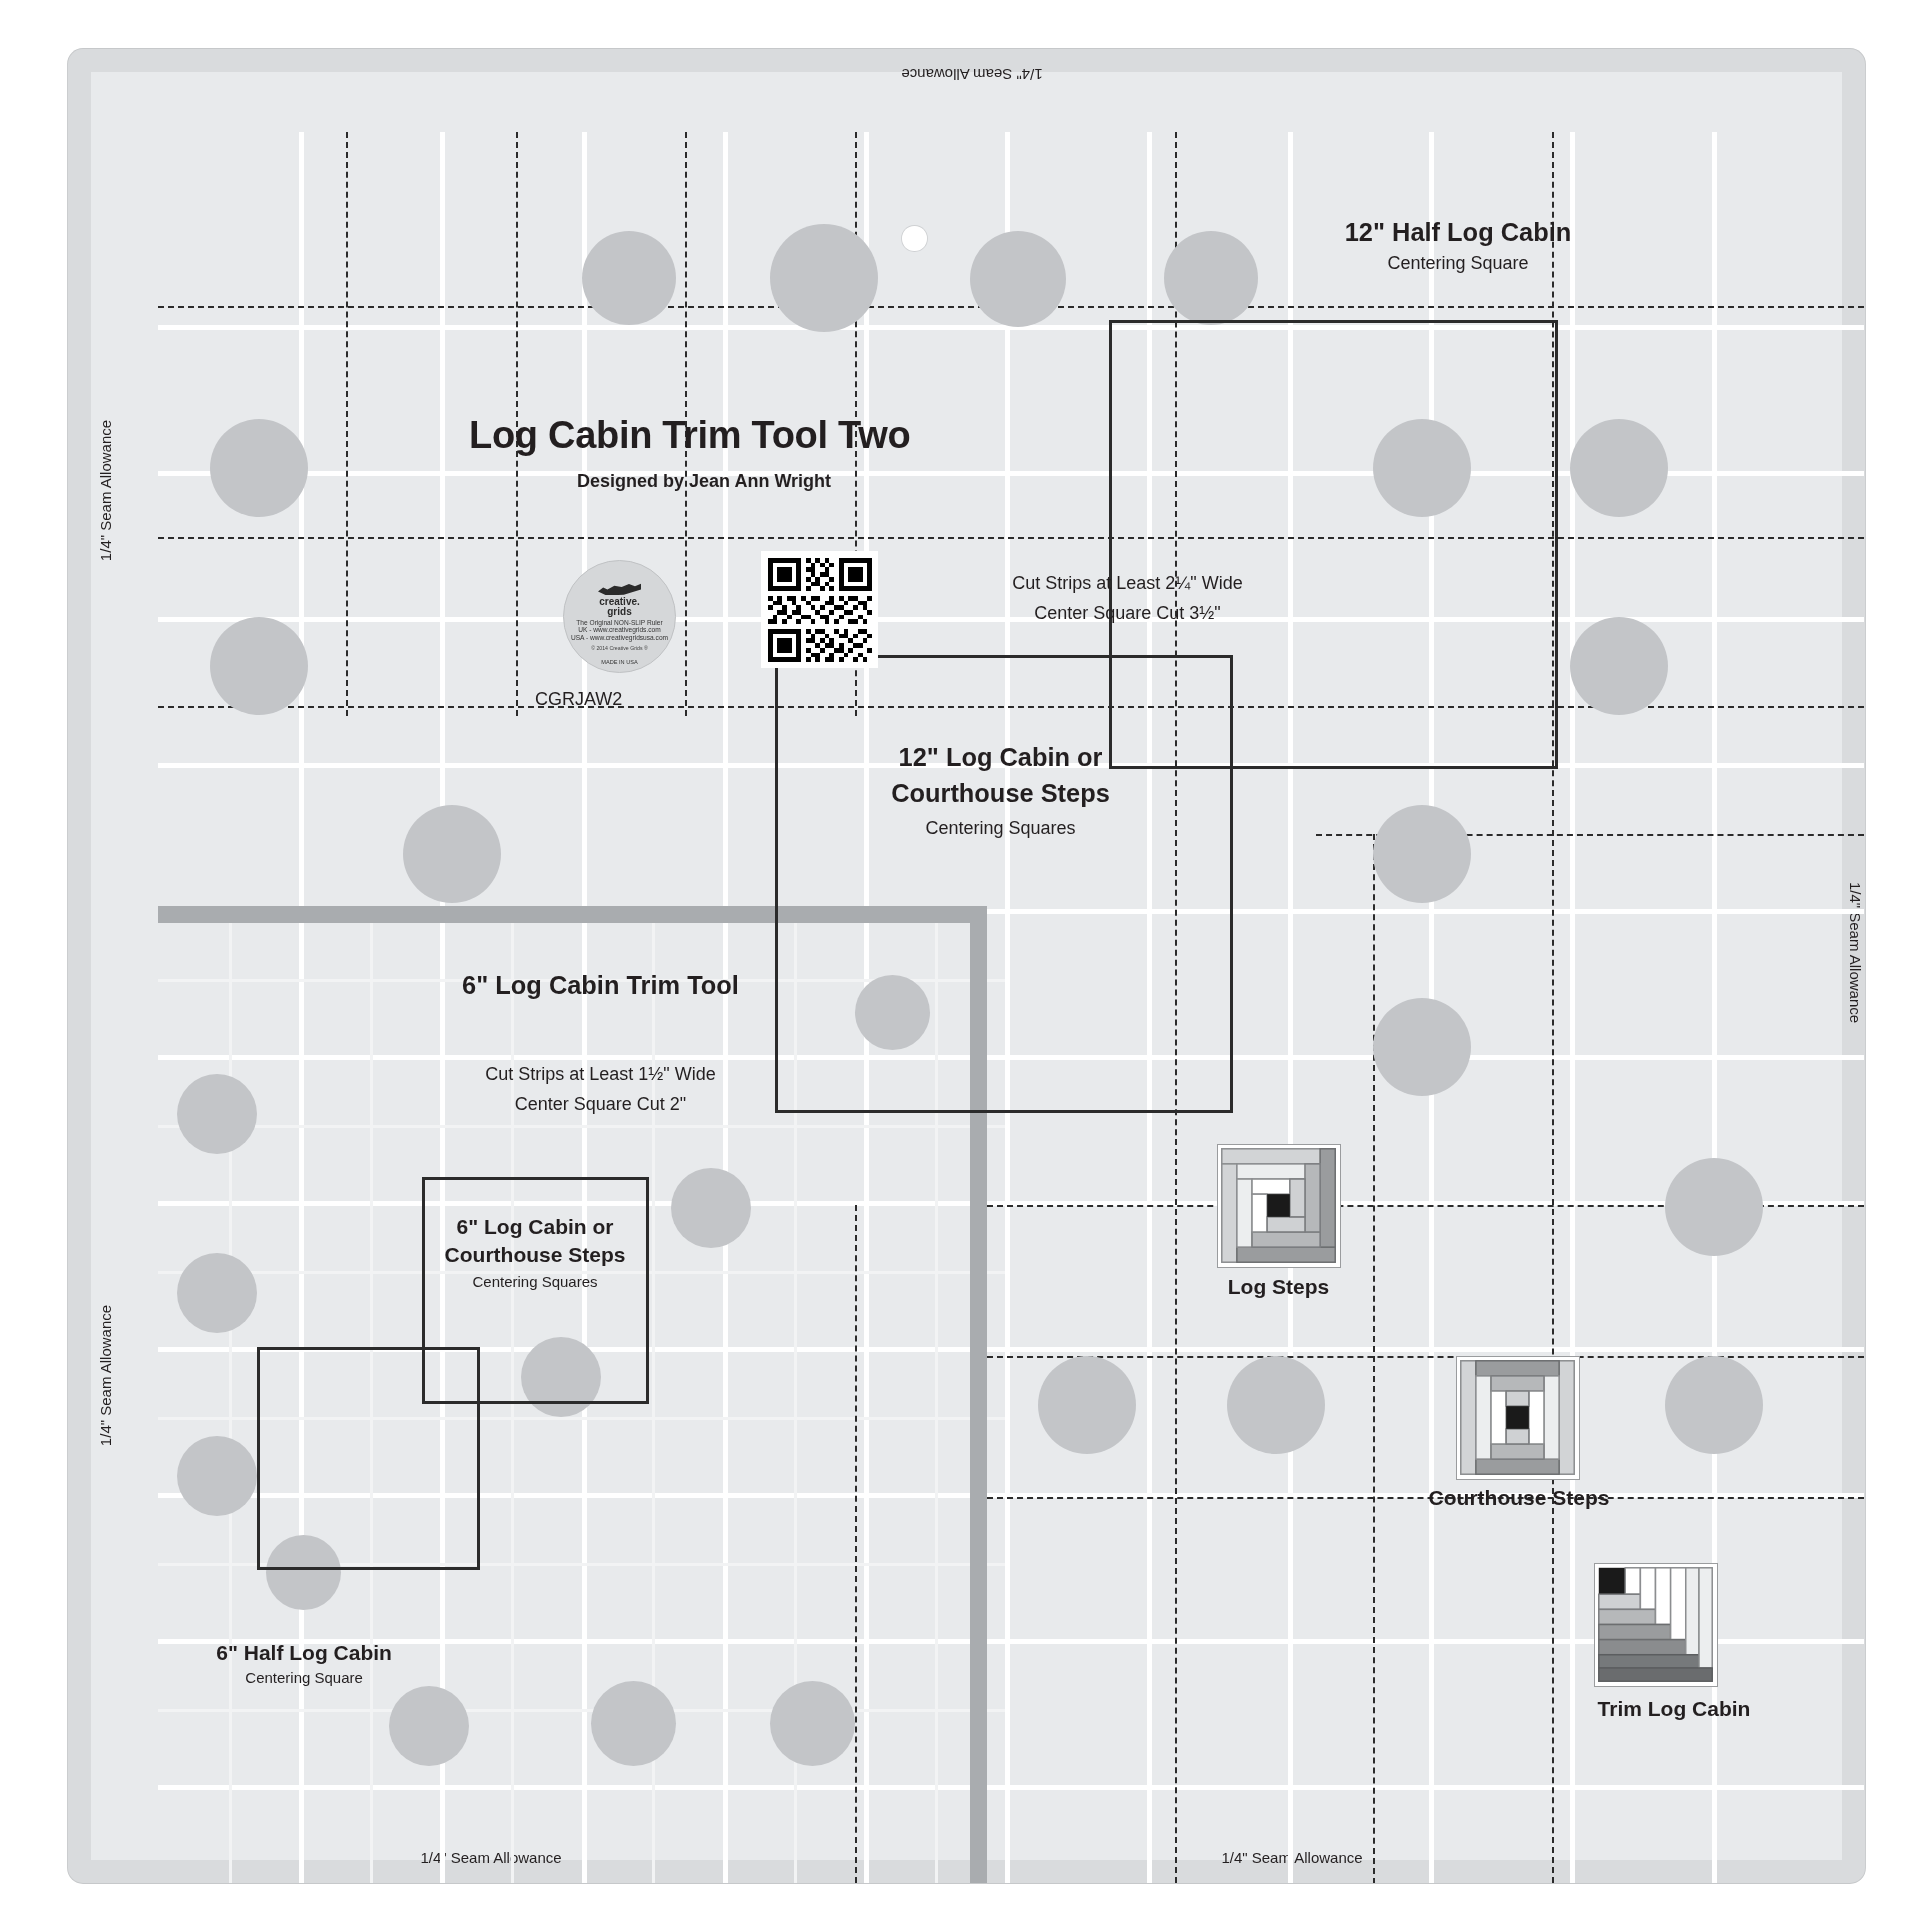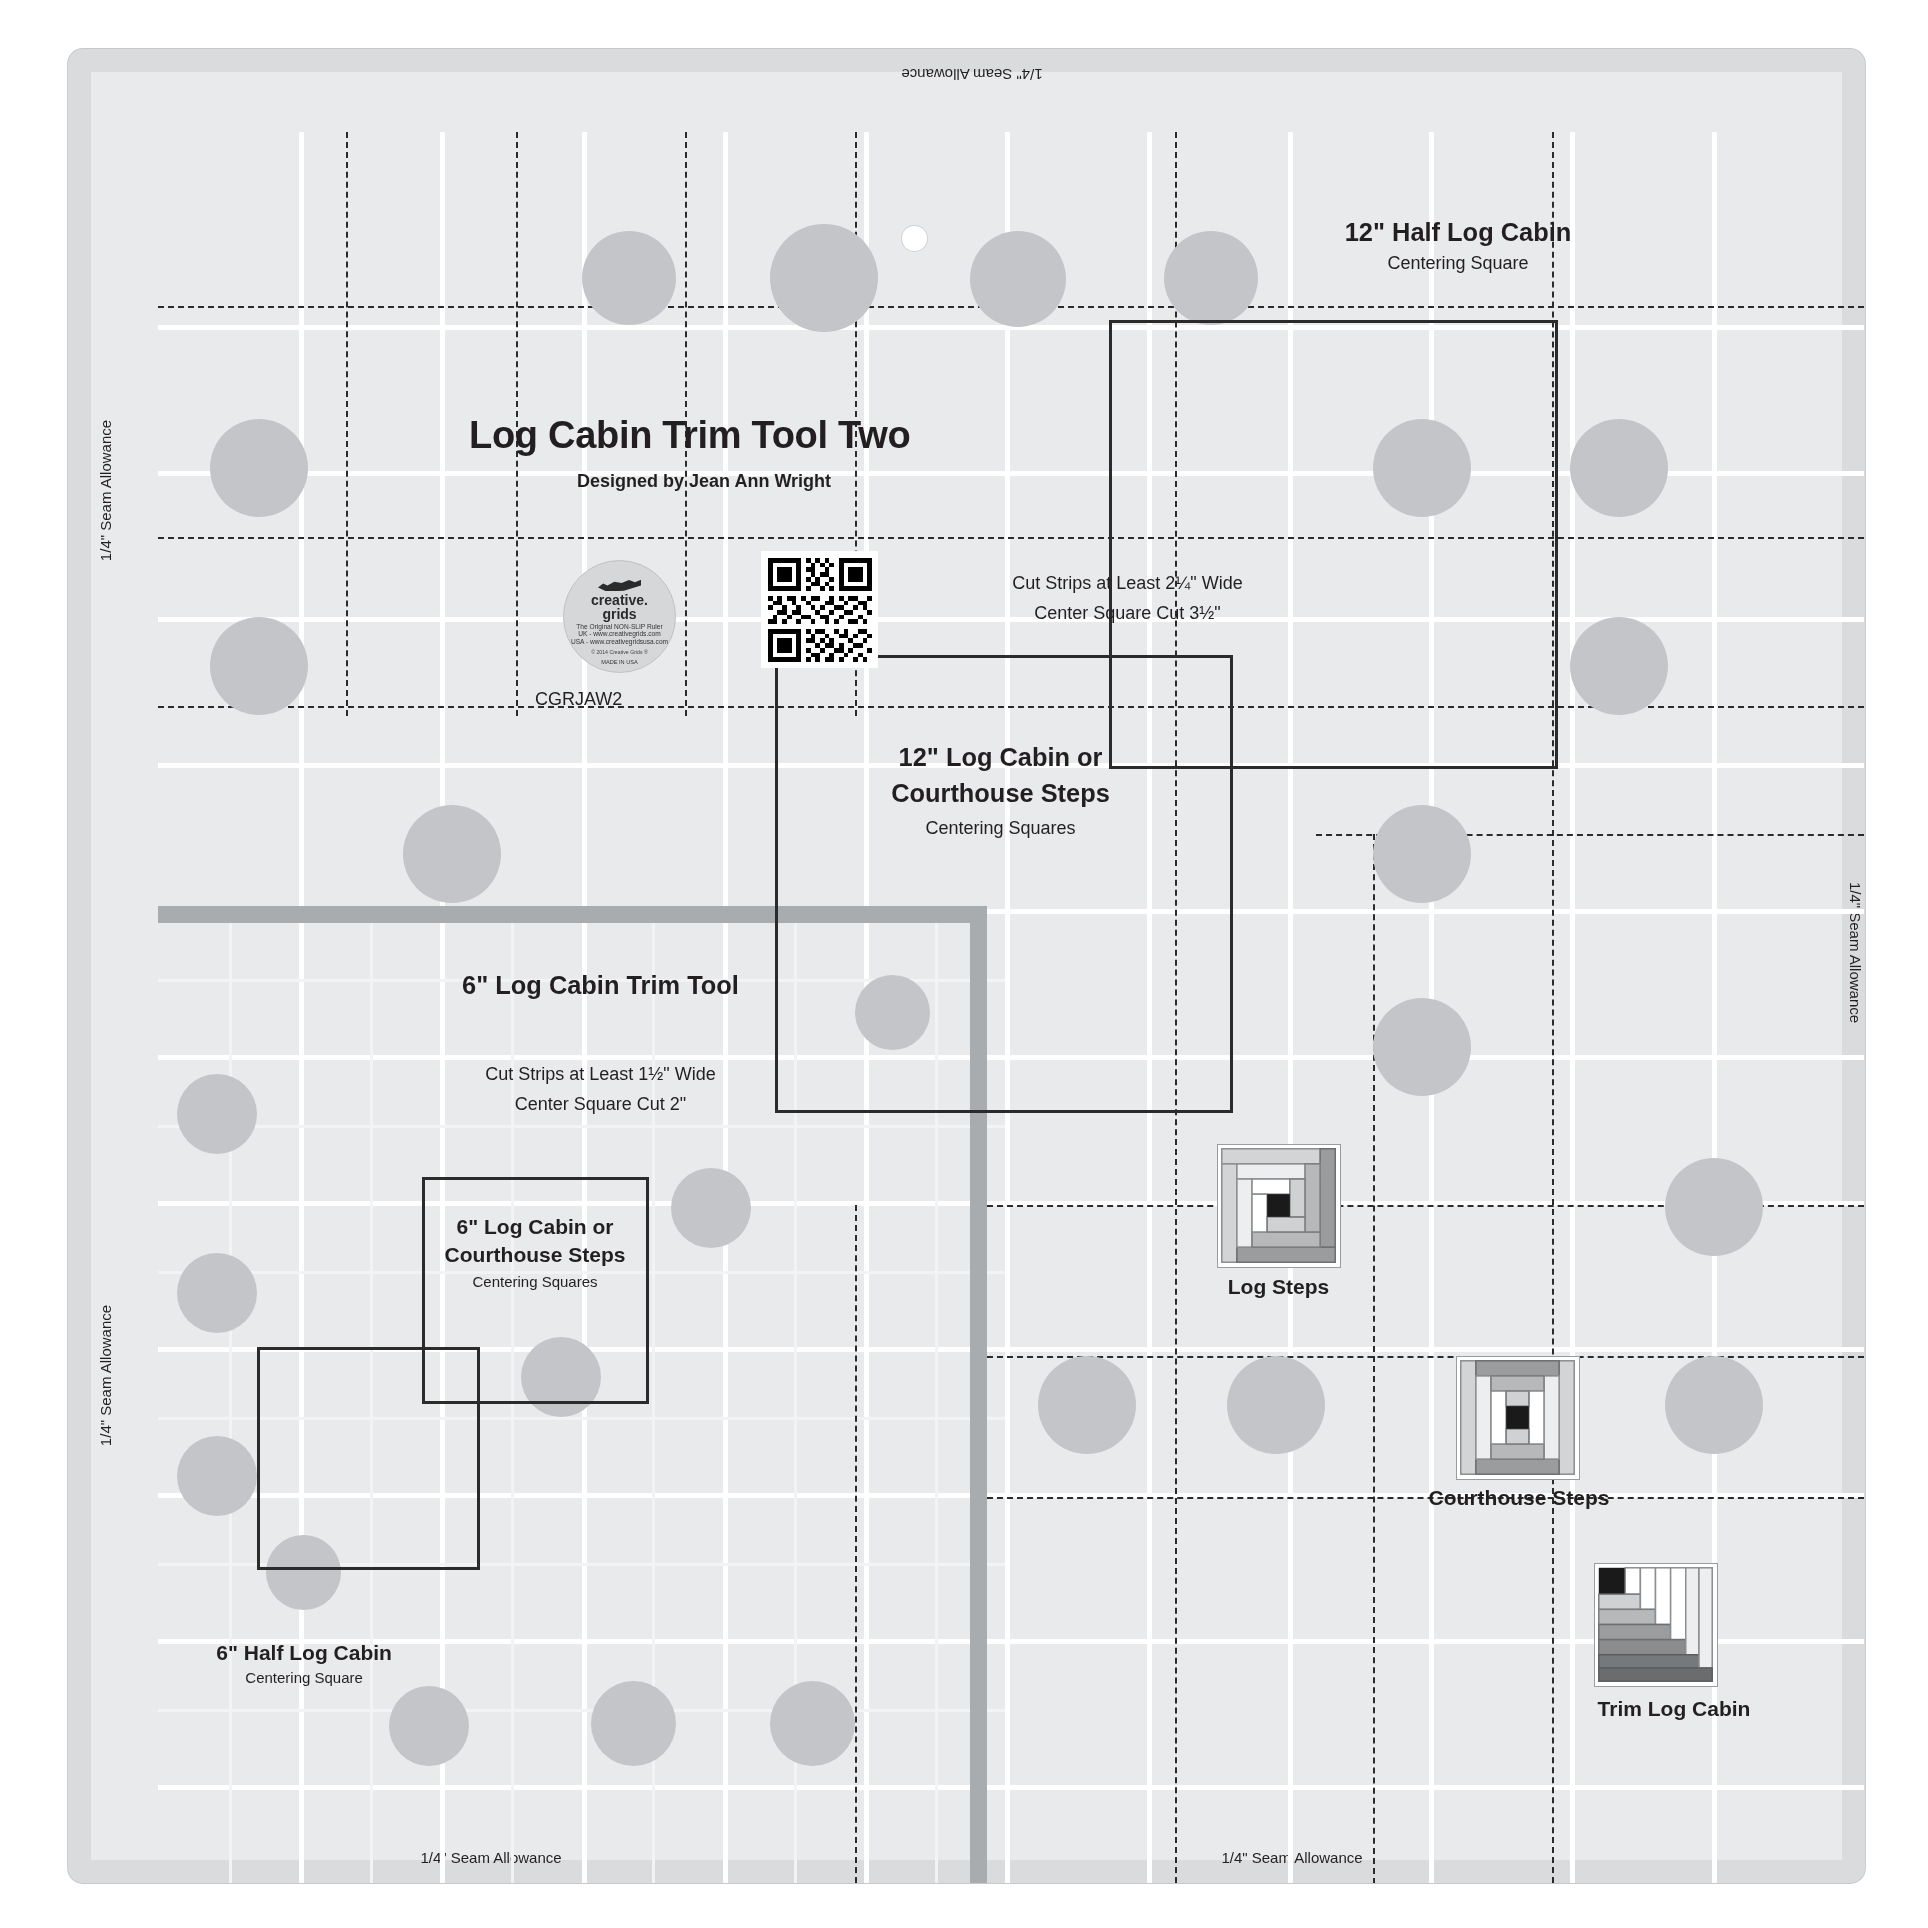--- a/index.html
+++ b/index.html
@@ -64,21 +64,21 @@
   .rot-90{transform:rotate(-90deg);transform-origin:center center;}
   .rot-90cw{transform:rotate(90deg);transform-origin:center center;}
 
   
   .logo{
     position:absolute;width:111px;height:111px;border-radius:50%;
     background:#d5d7d9;border:0.9px solid #c0c2c4;
     display:flex;flex-direction:column;align-items:center;justify-content:center;
     text-align:center;
   }
-  .logo .brand{font-size:14px;font-weight:bold;color:#2b2b2b;line-height:1;}
+  .logo .brand{font-size:10px;font-weight:bold;color:#2b2b2b;line-height:1;}
   .logo .slog{font-size:6.6px;color:#333;margin-top:1.9px;}
   .logo .url{font-size:6.6px;color:#333;line-height:1.25;}
   .logo .cr{font-size:5.2px;color:#444;margin-top:1.9px;}
   .logo .fox{
     width:43px;height:13px;background:#2b2b2b;margin-bottom:1.9px;
     clip-path:polygon(0% 70%,12% 40%,22% 55%,38% 25%,55% 35%,72% 12%,86% 30%,100% 10%,100% 55%,60% 95%,20% 100%);
   }
   .madein{position:absolute;bottom:6.6px;left:0;right:0;font-size:5.6px;text-align:center;color:#333;}
 
   

